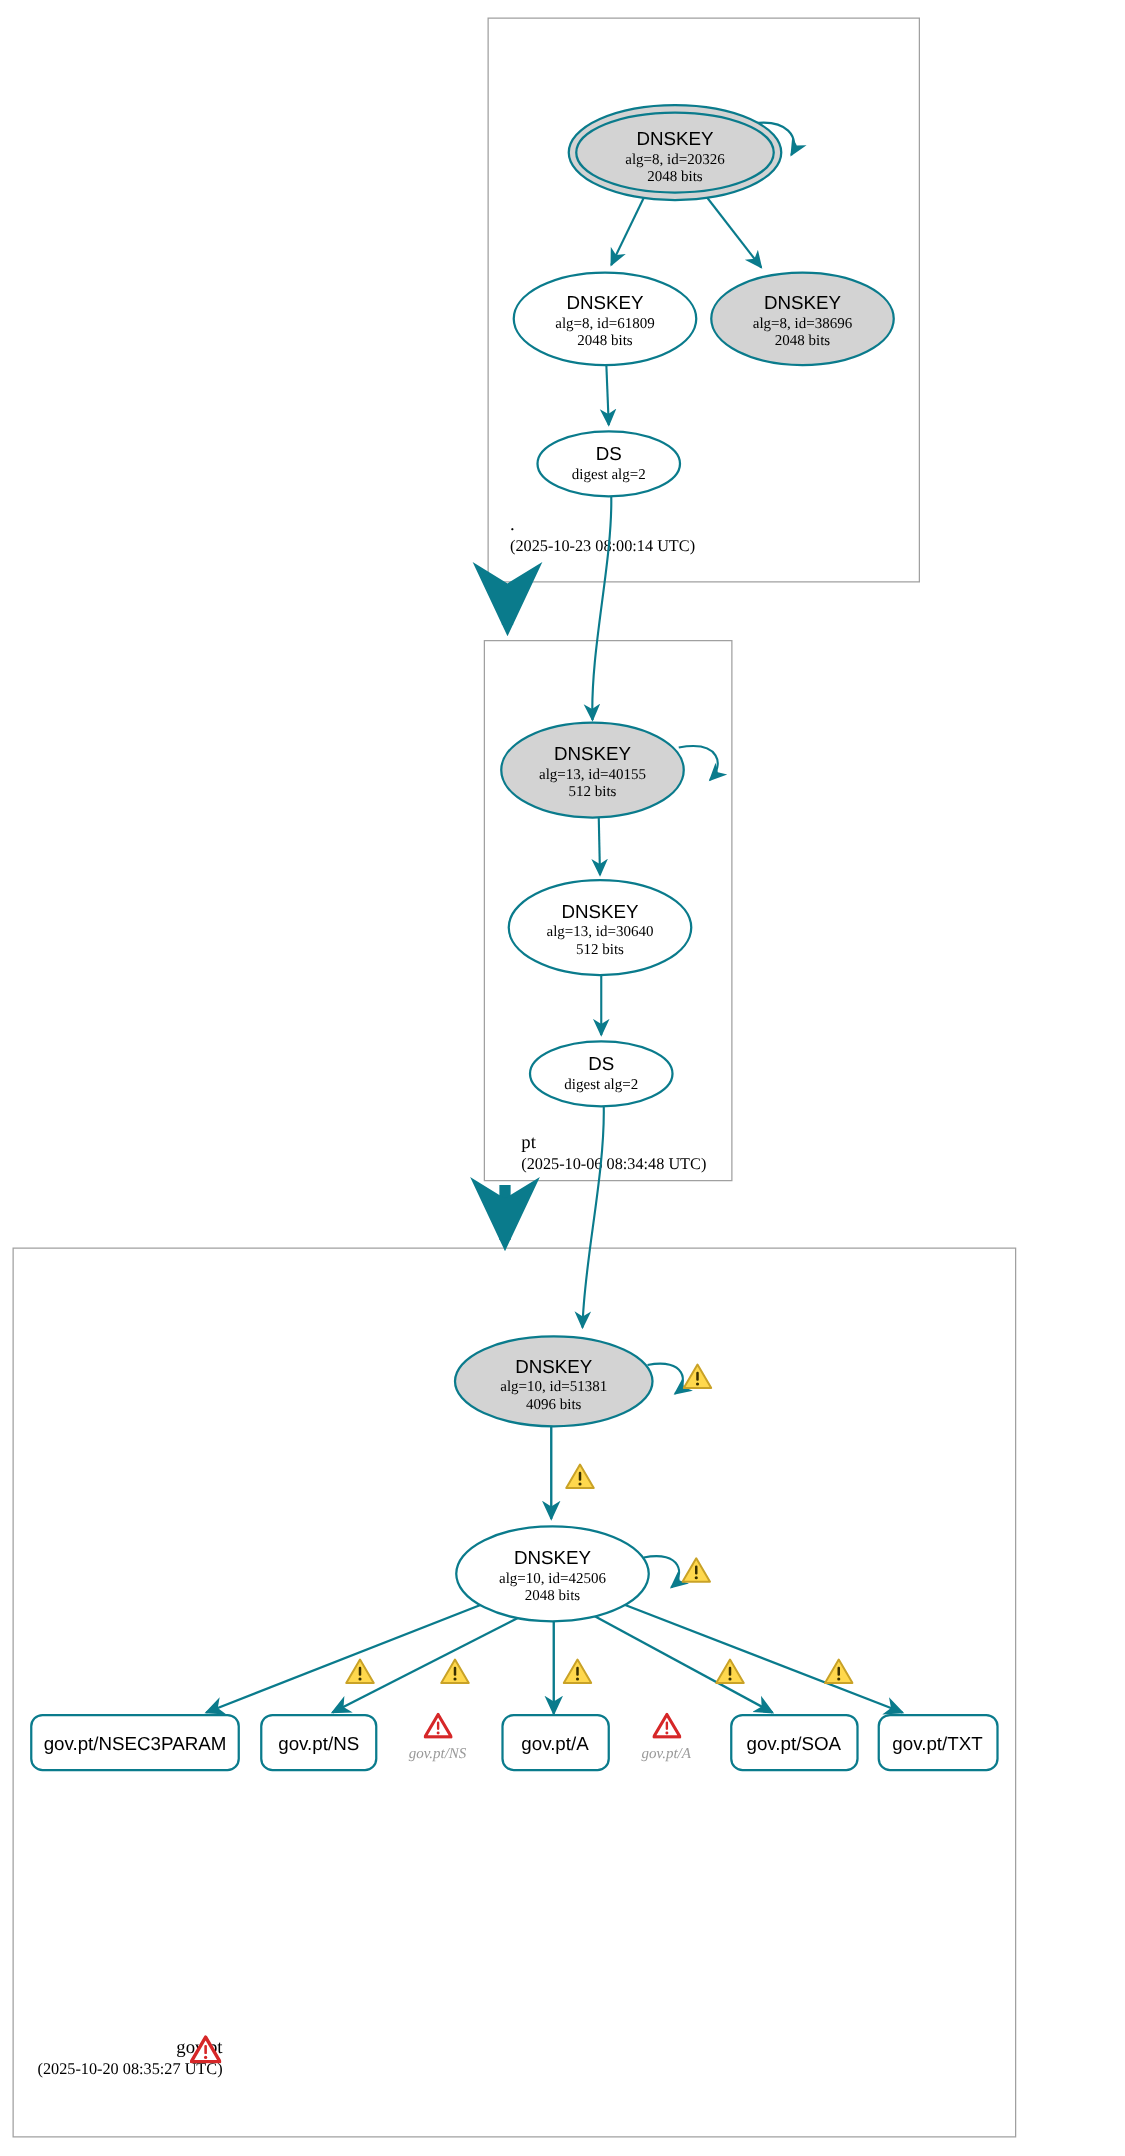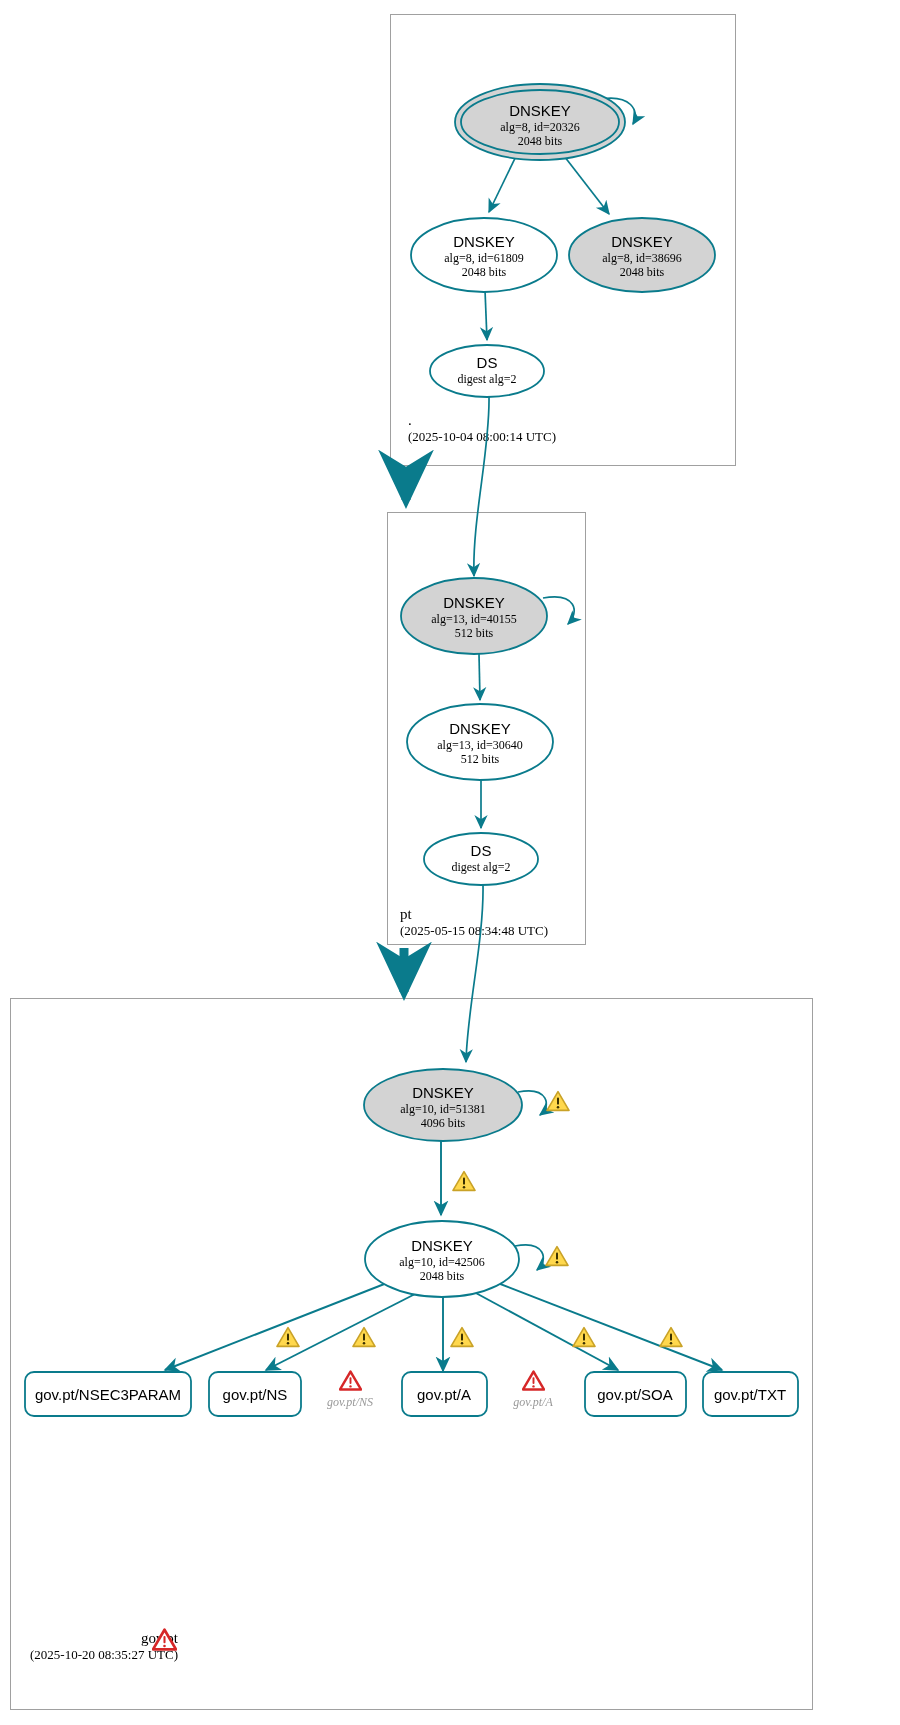--- a/index.html
+++ b/index.html
@@ -26,26 +26,26 @@
 <body>
 
 <div id="stage">
 
   <div class="zone-box" style="left:390px;top:14px;width:346px;height:452px;"></div>
   <div class="zone-box" style="left:387px;top:512px;width:199px;height:433px;"></div>
   <div class="zone-box" style="left:10px;top:998px;width:803px;height:712px;"></div>
 
   <div class="zone-label" style="left:408px;top:412px;">
     <span class="zname">.</span>
-    <span class="ztime">(2025-10-04 08:00:14 UTC)</span>
+    <span class="ztime">(2025-10-23 08:00:14 UTC)</span>
   </div>
 
-  <div class="zone-label" style="left:400px;top:906px;">
+  <div class="zone-label" style="left:417px;top:906px;">
     <span class="zname">pt</span>
-    <span class="ztime">(2025-05-15 08:34:48 UTC)</span>
+    <span class="ztime">(2025-10-06 08:34:48 UTC)</span>
   </div>
 
   <div class="zone-label" style="left:30px;top:1630px;text-align:right;">
     <span class="zname">gov.pt</span>
     <span class="ztime">(2025-10-20 08:35:27 UTC)</span>
   </div>
 
   <svg id="graph" viewBox="0 0 900 1725">
     <defs>
       <marker id="arw" markerWidth="9" markerHeight="9" refX="7.6" refY="4.5" orient="auto" markerUnits="strokeWidth">

